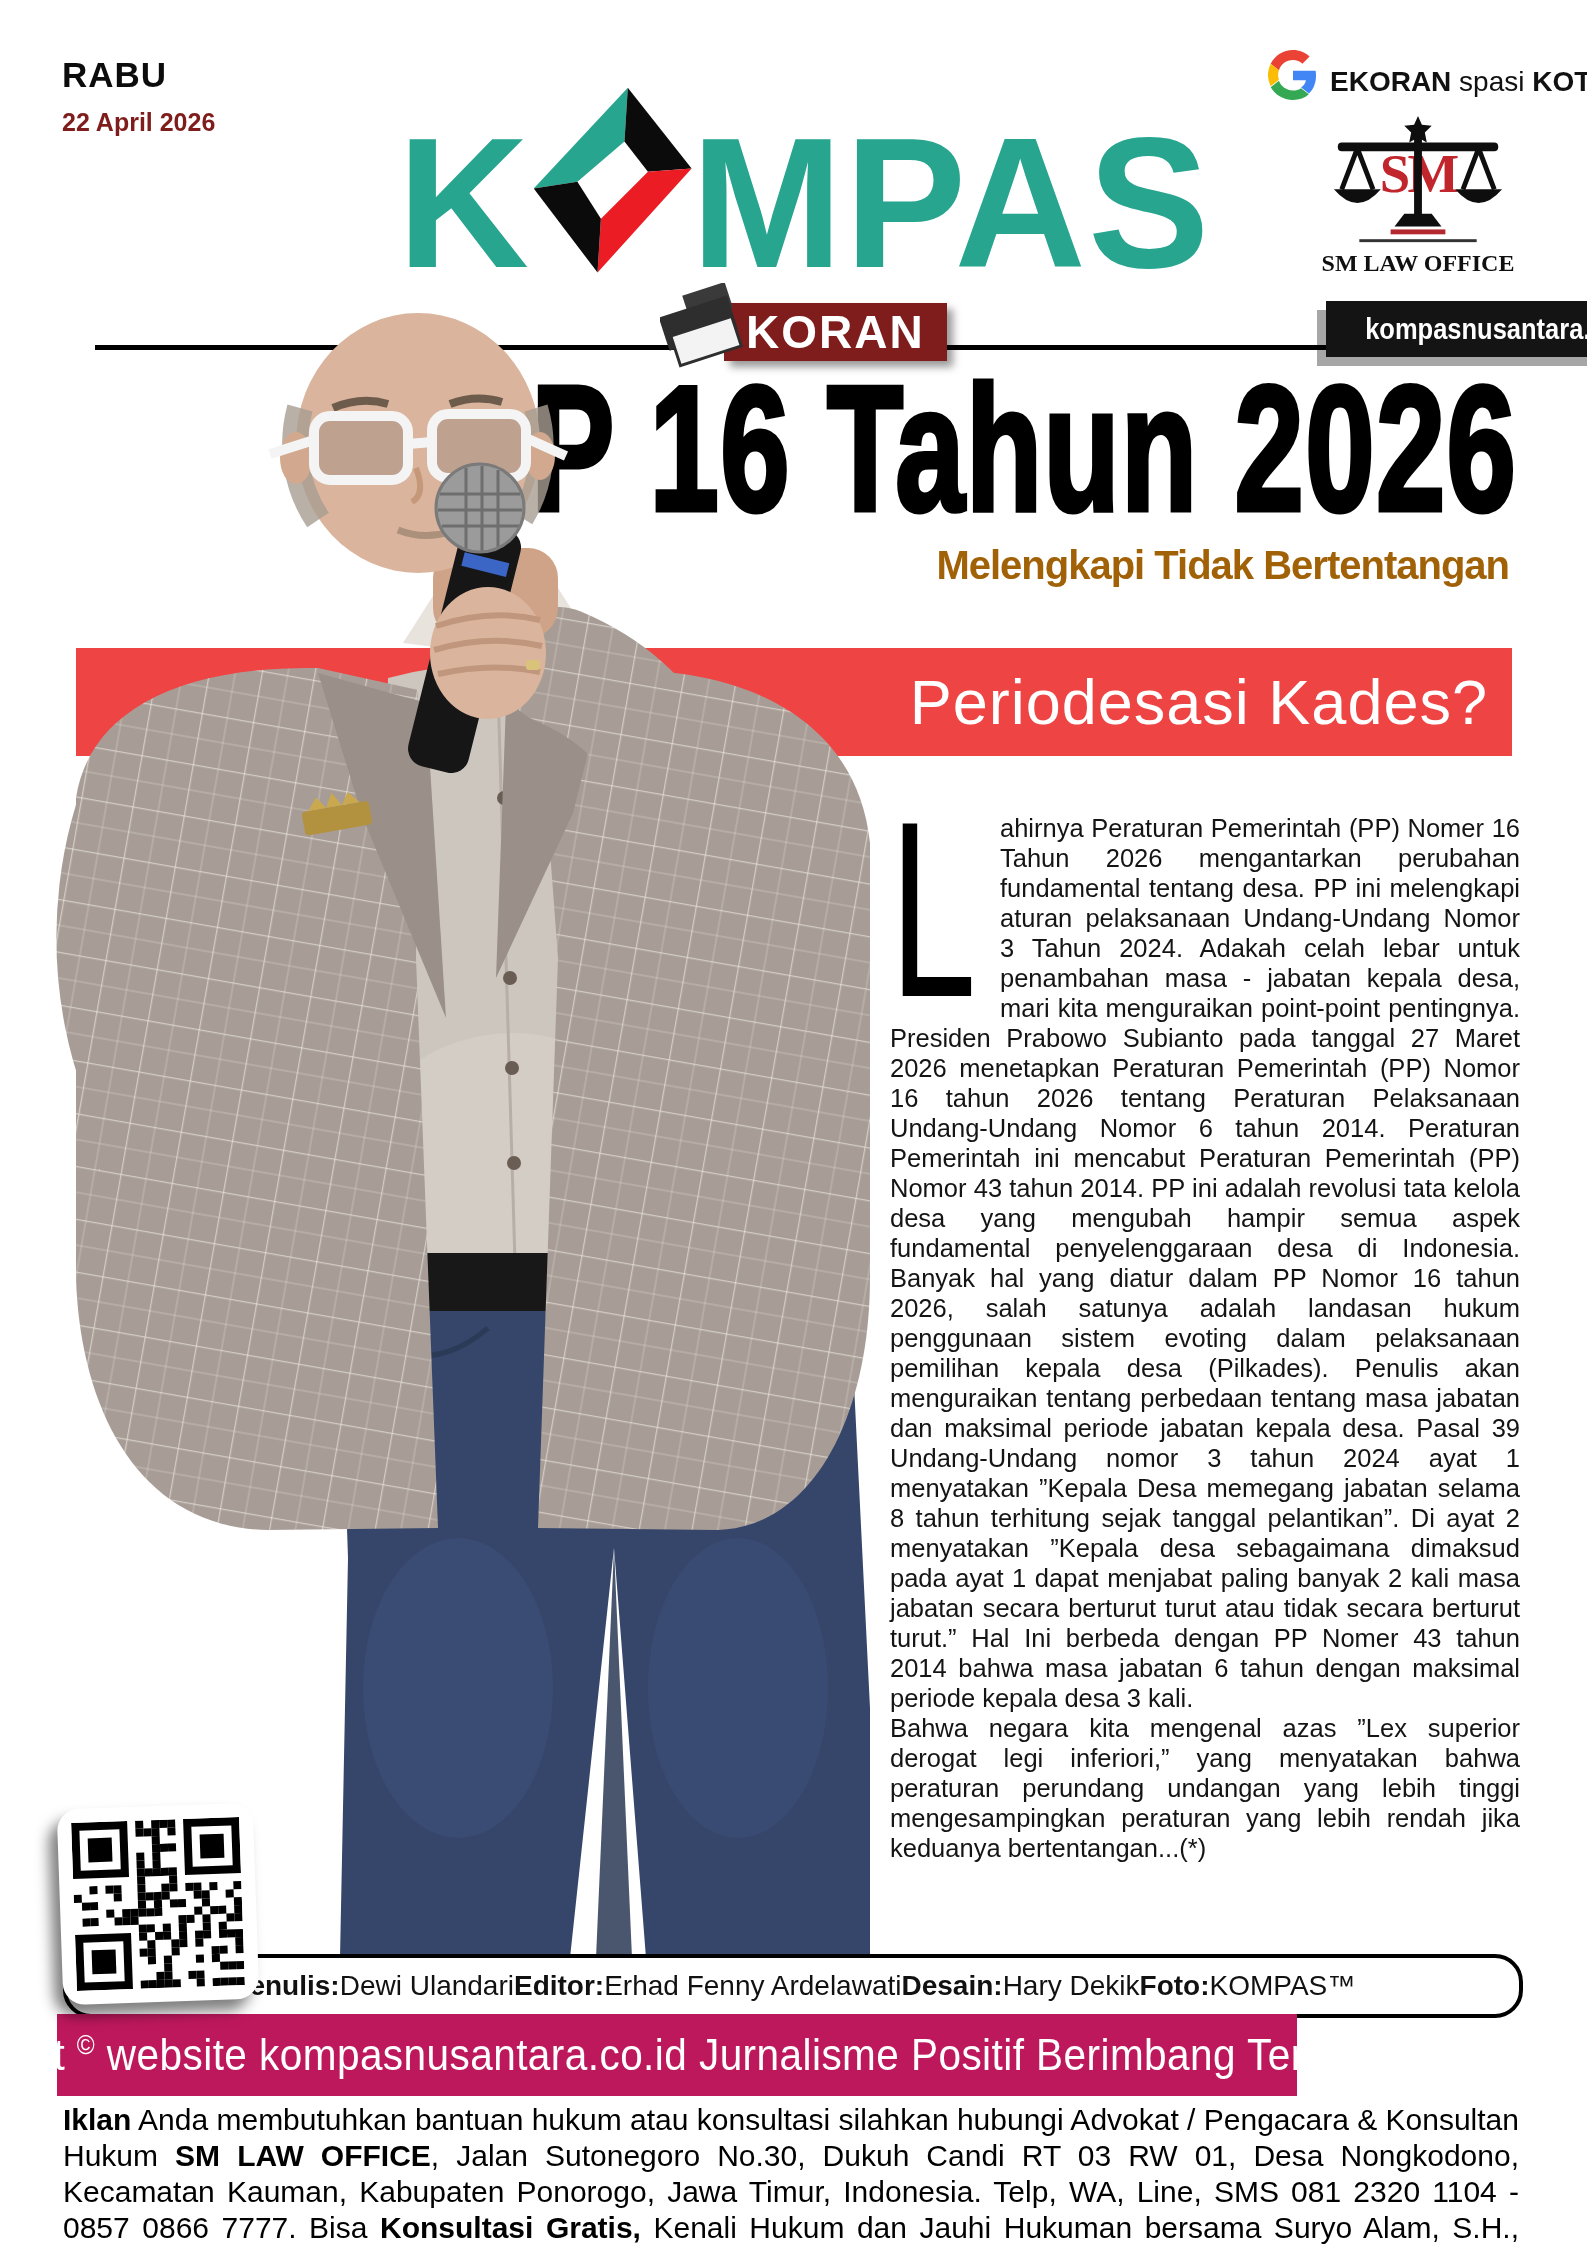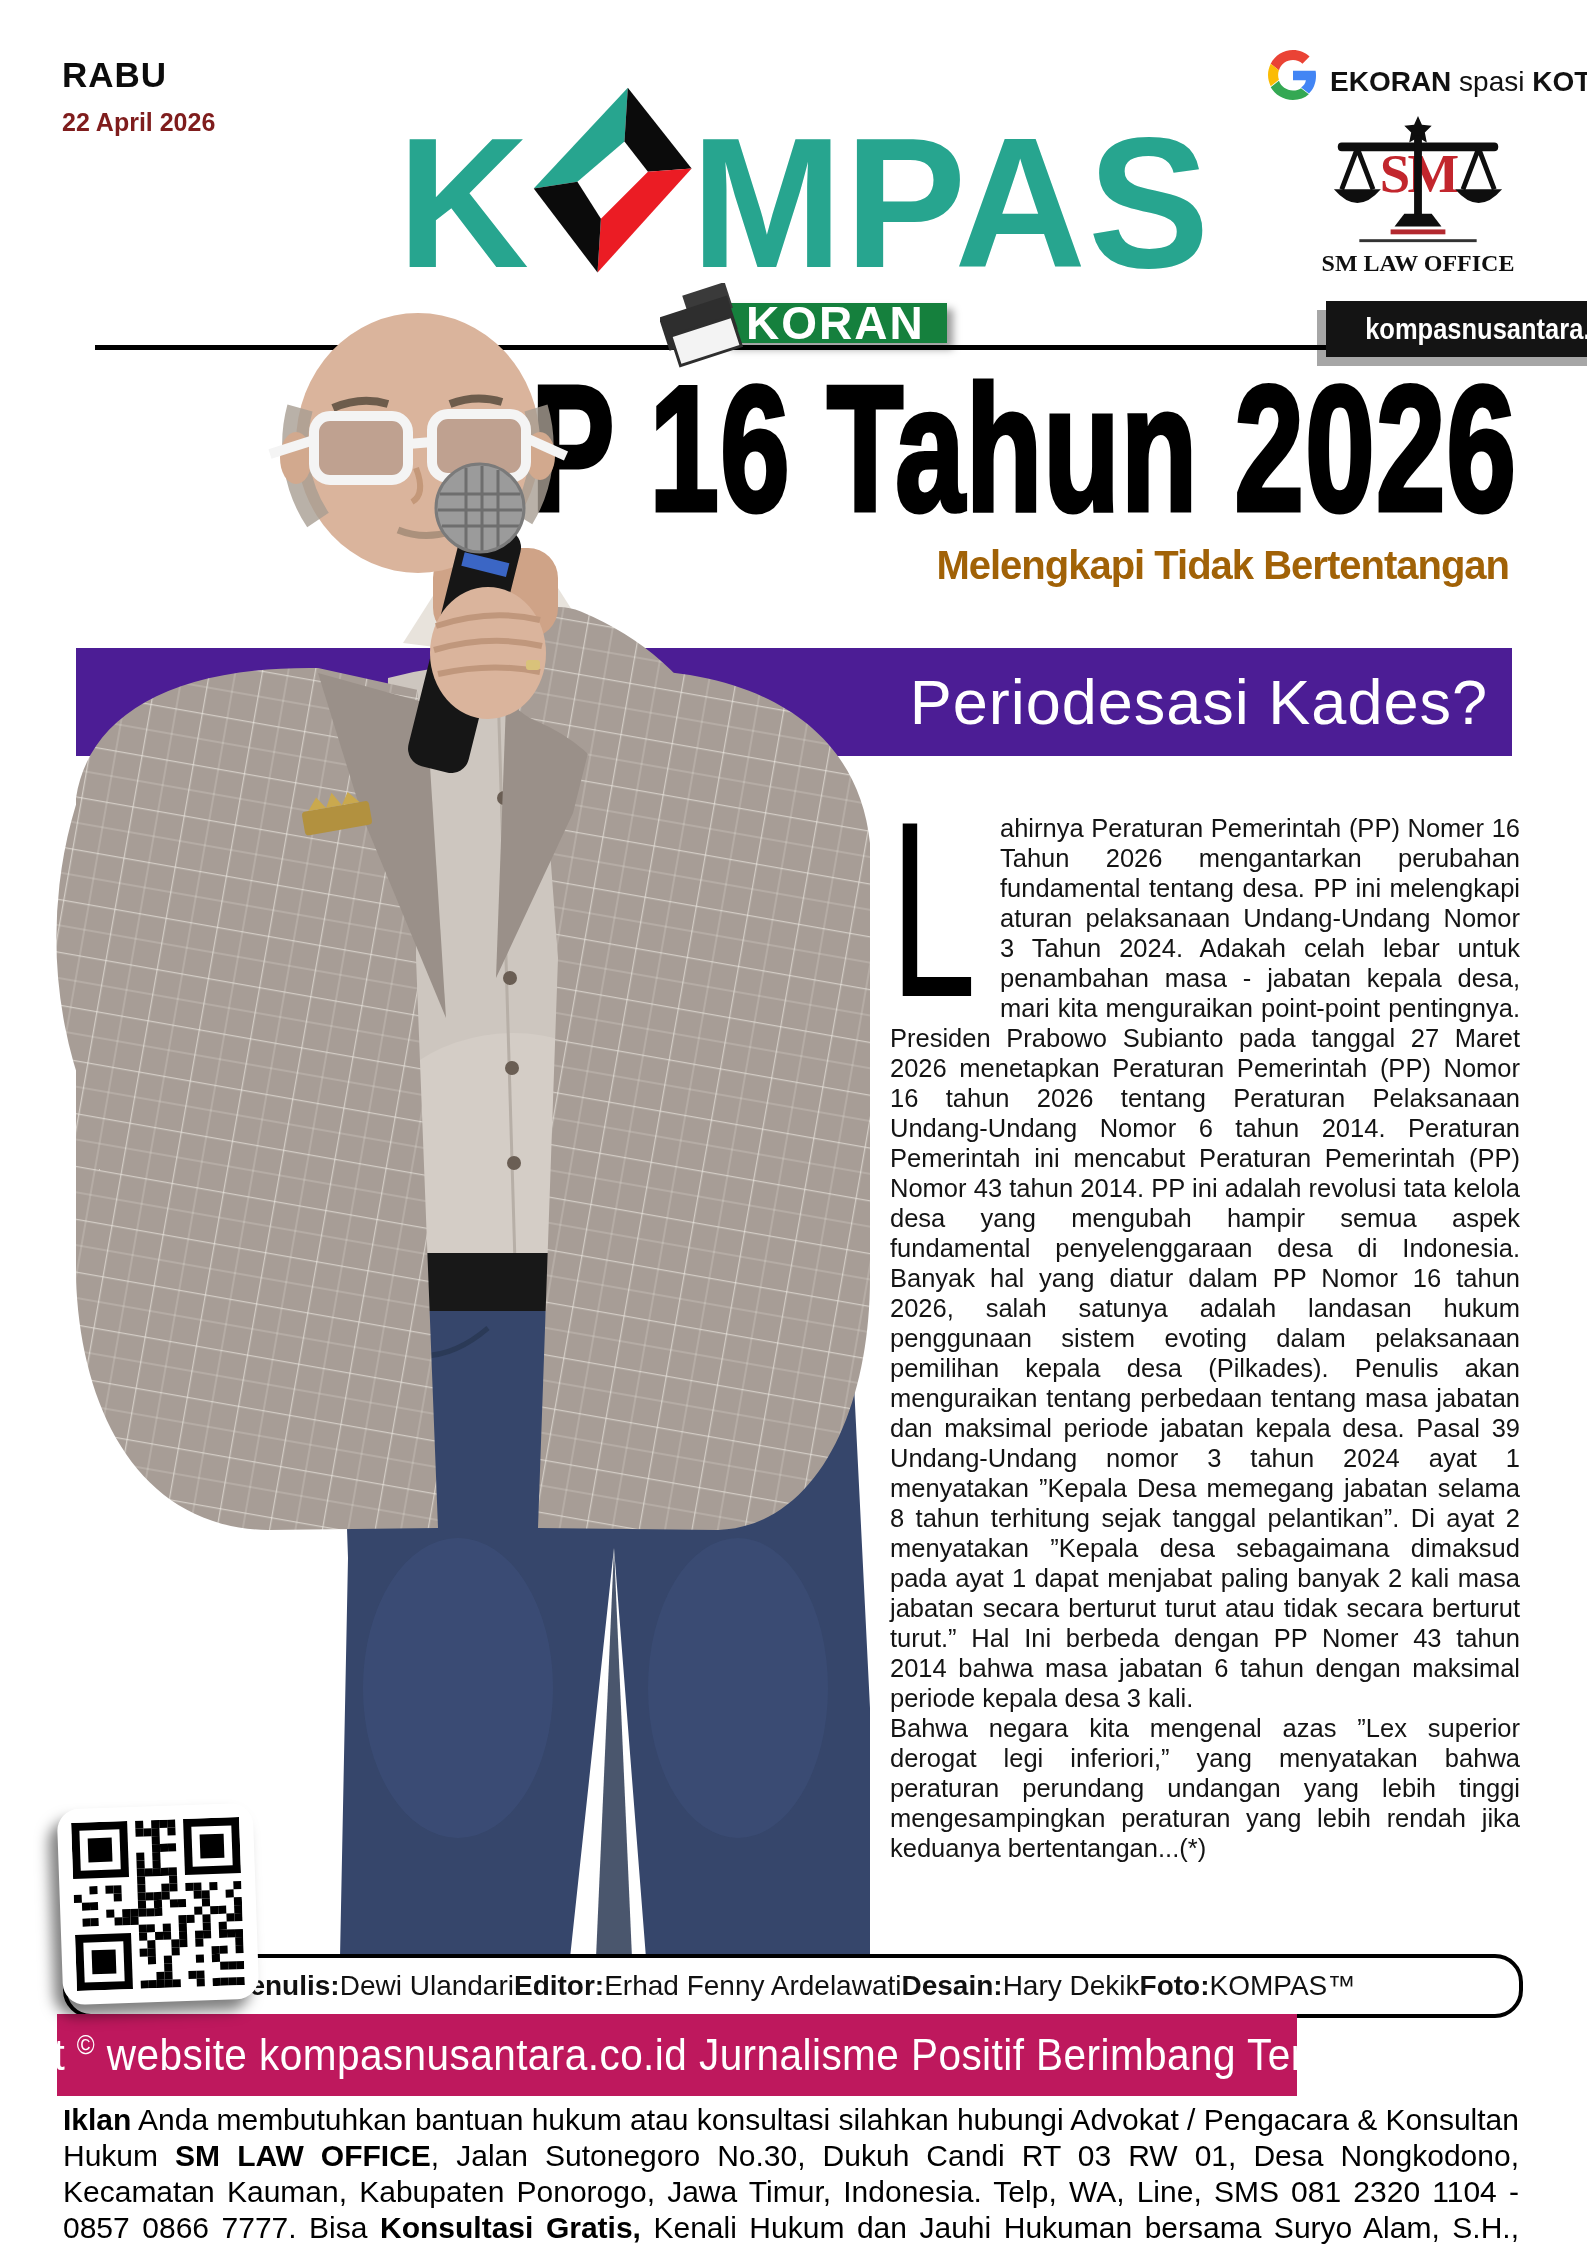--- a/index.html
+++ b/index.html
@@ -19,32 +19,32 @@
   .ekoran{left:1330px;top:66px;font-size:28px;color:#111;white-space:nowrap;}
   .ekoran .seg-bold{font-weight:700;}
   .smlogo{left:1316px;top:116px;width:204px;height:132px;}
   .smname{left:1306px;top:250px;width:224px;text-align:center;font-family:"Liberation Serif",serif;
         font-weight:700;font-size:24px;color:#101010;}
   
   .rule{left:95px;top:345px;width:1250px;height:5px;background:#000;z-index:1;}
   .badge{display:flex;align-items:center;justify-content:center;color:#fff;z-index:2;}
   .media-cyber{left:57px;top:300px;height:57px;padding:0 26px;background:#0d0d0d;font-size:35px;
         font-weight:700;box-shadow:10px 10px 0 rgba(0,0,0,.45);}
-  .koran{left:724px;top:303px;height:40px;padding:0 22px;background:#15803d;font-size:46px;
+  .koran{left:724px;top:303px;height:58px;padding:0 22px;background:#7f1d1d;font-size:46px;
         font-weight:700;letter-spacing:2px;box-shadow:6px 6px 8px rgba(0,0,0,.4);}
   .koran-icon{position:absolute;left:-64px;top:-20px;width:92px;height:100px;}
   .website{left:1326px;top:301px;height:56px;padding:0 14px;background:#141414;font-size:30px;
         font-weight:700;box-shadow:-9px 9px 0 rgba(0,0,0,.35);}
   .website span{display:inline-block;transform:scaleX(.85);transform-origin:center;white-space:nowrap;}
   
   .headline{right:70px;top:360px;z-index:2;text-align:right;white-space:nowrap;}
   .headline span{display:inline-block;font-size:178px;line-height:1;font-weight:700;color:#000;
         -webkit-text-stroke:5px #000;letter-spacing:2px;transform:scaleX(.70);transform-origin:right top;}
   .subhead{right:78px;top:543px;z-index:2;font-size:40px;font-weight:700;letter-spacing:-1px;color:#a16207;white-space:nowrap;}
-  .kicker{left:76px;top:648px;width:1436px;height:108px;background:#4c1d95;z-index:2;
+  .kicker{left:76px;top:648px;width:1436px;height:108px;background:#ef4444;z-index:2;
         display:flex;align-items:center;justify-content:flex-end;}
   .kicker span{color:#fff;font-size:63px;font-weight:400;letter-spacing:1px;padding-right:24px;}
   
   .person{left:18px;top:258px;width:855px;height:1700px;z-index:3;}
   
   .article{left:890px;top:813px;width:630px;z-index:4;font-size:25.5px;line-height:30px;
         text-align:justify;color:#141414;}
   .dropcap{float:left;width:96px;height:185px;font-size:250px;line-height:185px;font-weight:400;color:#000;
         transform:scaleX(.62);transform-origin:left top;margin:4px 14px 2px 0;}
   .article .p2{margin-top:0;}

